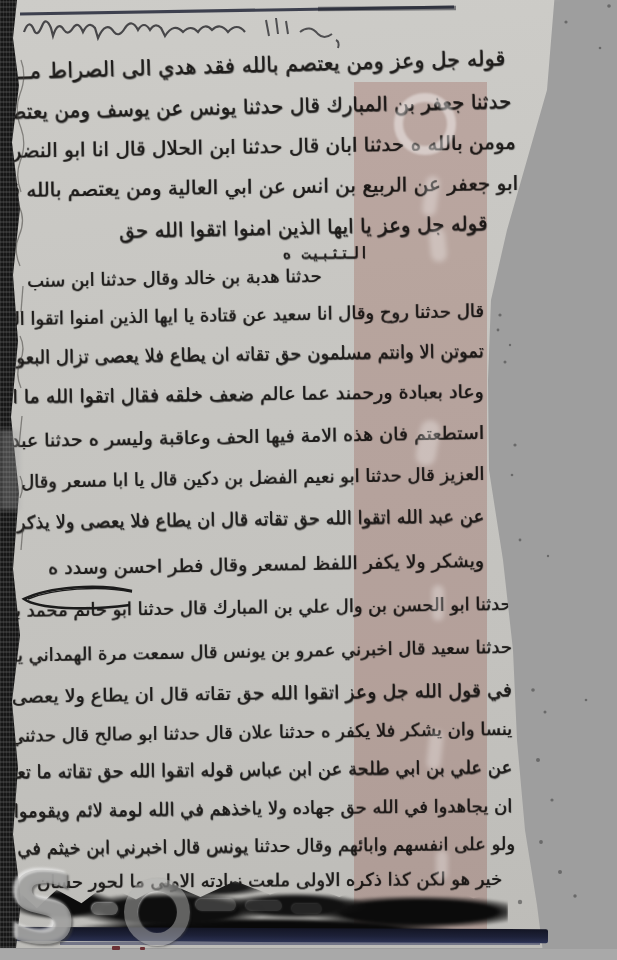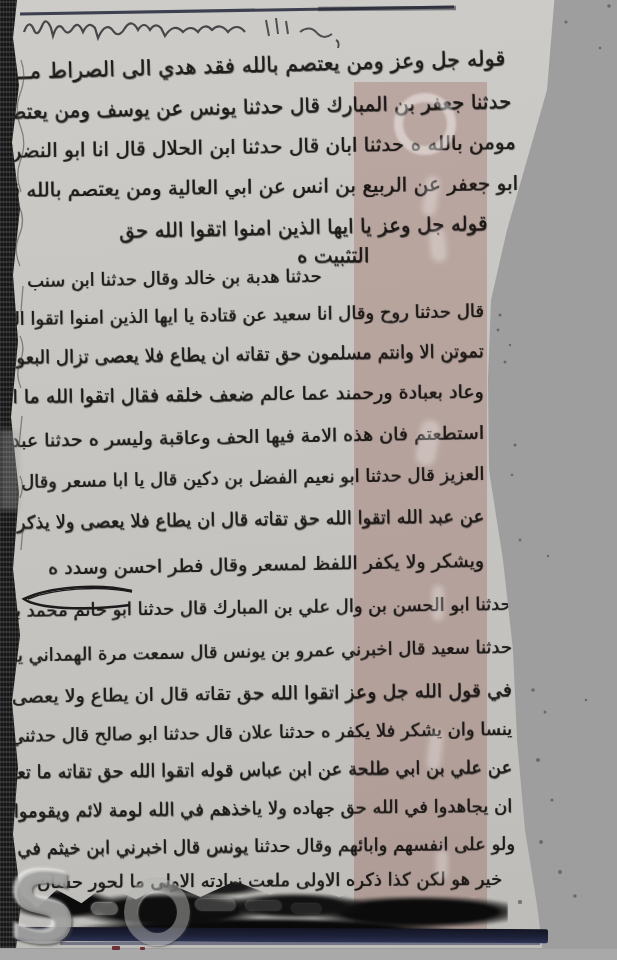--- a/index.html
+++ b/index.html
@@ -86,21 +86,21 @@
              l4,8 q9,-14 18,-4 q8,-8 15,0 q7,-10 14,-2 q8,-8 16,2 q9,-10 17,0" stroke="#2f2f33" stroke-width="2.2" fill="none" opacity=".85"></path>
     <path d="M248,18 l3,16 M258,16 l2,16 M268,19 l2,13 M282,30 q10,-8 18,2 q6,6 14,0 M318,38 q4,2 2,8" stroke="#2f2f33" stroke-width="2" fill="none" opacity=".8"></path>
   </svg>
 
   <div id="text-layer">
       <div class="ms-line" style="top: 46px; right: 112px; font-size: 21px; transform: rotate(-1.6deg);">قوله جل وعز  ومن يعتصم بالله فقد هدي الى الصراط مـــسـتقيم</div>
       <div class="ms-line" style="top: 89px; right: 106px; font-size: 20px; transform: rotate(-1.2deg);">حدثنا جعفر بن المبارك قال حدثنا يونس عن يوسف ومن يعتصم بالله قال</div>
       <div class="ms-line" style="top: 130px; right: 101px; font-size: 20px; transform: rotate(-1deg);">مومن بالله ه   حدثنا ابان قال حدثنا ابن الحلال قال انا ابو النضر قال حدثنا</div>
       <div class="ms-line" style="top: 171px; right: 99px; font-size: 20px; transform: rotate(-0.8deg);">ابو جعفر عن الربيع بن انس عن ابي العالية ومن يعتصم بالله قال الاعتصام بـه</div>
       <div class="ms-line" style="top: 211px; right: 130px; font-size: 20px; transform: rotate(-1.2deg);">قوله جل وعز     يا ايها الذين امنوا اتقوا الله حق</div>
-      <div class="ms-line" style="top: 243px; right: 248px; font-size: 20px; transform: rotate(-0.5deg);">التثبيت ه</div>
+      <div class="ms-line" style="top: 243px; right: 248px; font-size: 16px; transform: rotate(-0.5deg); font-family: Liberation Mono, monospace;">التثبيت ه</div>
       <div class="ms-line" style="top: 265px; right: 295px; font-size: 18px; transform: rotate(-1deg);">حدثنا هدبة بن خالد وقال حدثنا ابن سنب</div>
       <div class="ms-line" style="top: 300px; right: 133px; font-size: 18px; transform: rotate(-1deg);">قال حدثنا روح وقال انا سعيد عن قتادة يا ايها الذين امنوا اتقوا الله حق تقاته ولا</div>
       <div class="ms-line" style="top: 340px; right: 133px; font-size: 18px; transform: rotate(-0.8deg);">تموتن الا وانتم مسلمون حق تقاته ان يطاع فلا يعصى تزال البعوذ والتسبير</div>
       <div class="ms-line" style="top: 380px; right: 133px; font-size: 19px; transform: rotate(-0.6deg);">وعاد بعبادة ورحمند عما عالم ضعف خلقه فقال اتقوا الله ما الـــ</div>
       <div class="ms-line" style="top: 421px; right: 133px; font-size: 19px; transform: rotate(-1deg);">استطعتم فان هذه الامة فيها الحف وعاقبة وليسر ه   حدثنا عبد</div>
       <div class="ms-line" style="top: 463px; right: 133px; font-size: 18px; transform: rotate(-1deg);">العزيز قال حدثنا ابو نعيم الفضل بن دكين قال يا ابا مسعر وقال عن بدر عن مره</div>
       <div class="ms-line" style="top: 505px; right: 133px; font-size: 18px; transform: rotate(-0.8deg);">عن عبد الله اتقوا الله حق تقاته قال ان يطاع فلا يعصى ولا يذكر فلا ينسا</div>
       <div class="ms-line" style="top: 549px; right: 133px; font-size: 19px; transform: rotate(-1deg);">ويشكر ولا يكفر      اللفظ لمسعر وقال فطر احسن وسدد ه</div>
       <div class="ms-line" style="top: 593px; right: 105px; font-size: 18px; transform: rotate(-0.8deg);">حدثنا ابو الحسن بن وال علي بن المبارك قال حدثنا ابو حاتم محمد بن عبد الملك قال</div>
       <div class="ms-line" style="top: 636px; right: 105px; font-size: 18px; transform: rotate(-1deg);">حدثنا سعيد قال اخبرني عمرو بن يونس قال سمعت مرة الهمداني يحدث عن ربيع بن خيثم</div>

